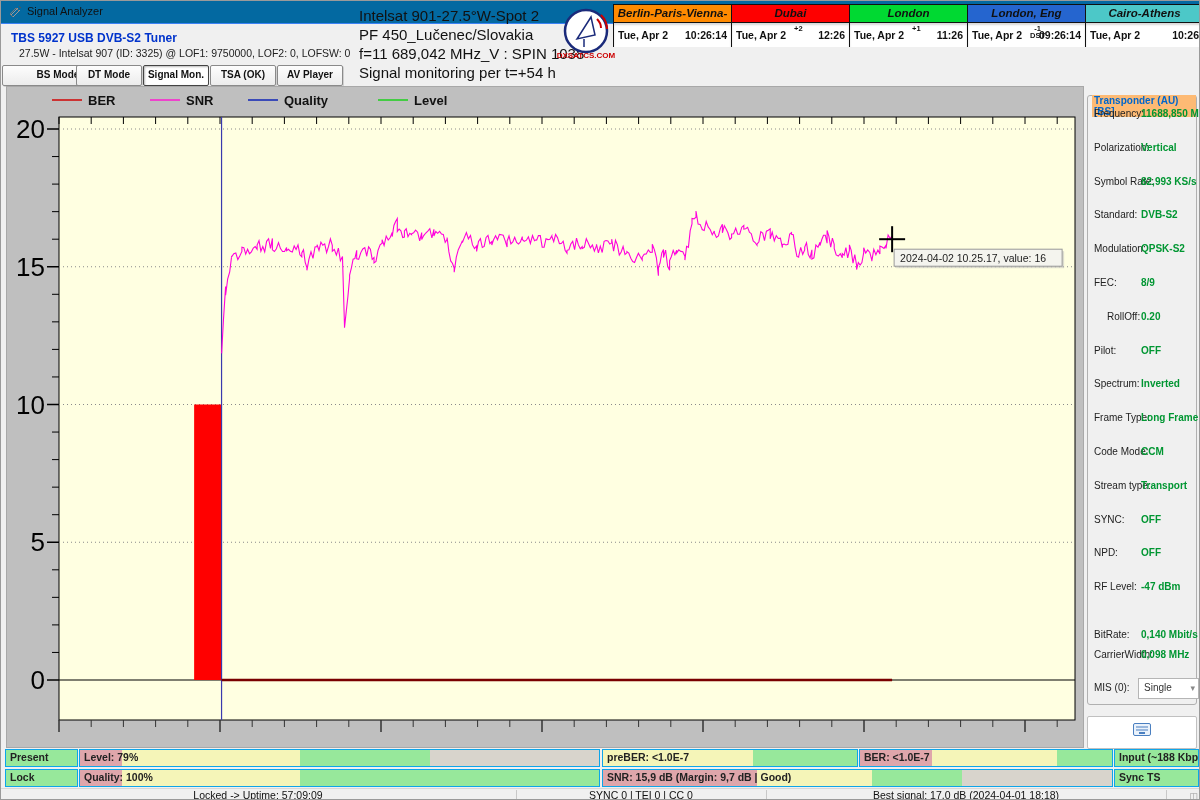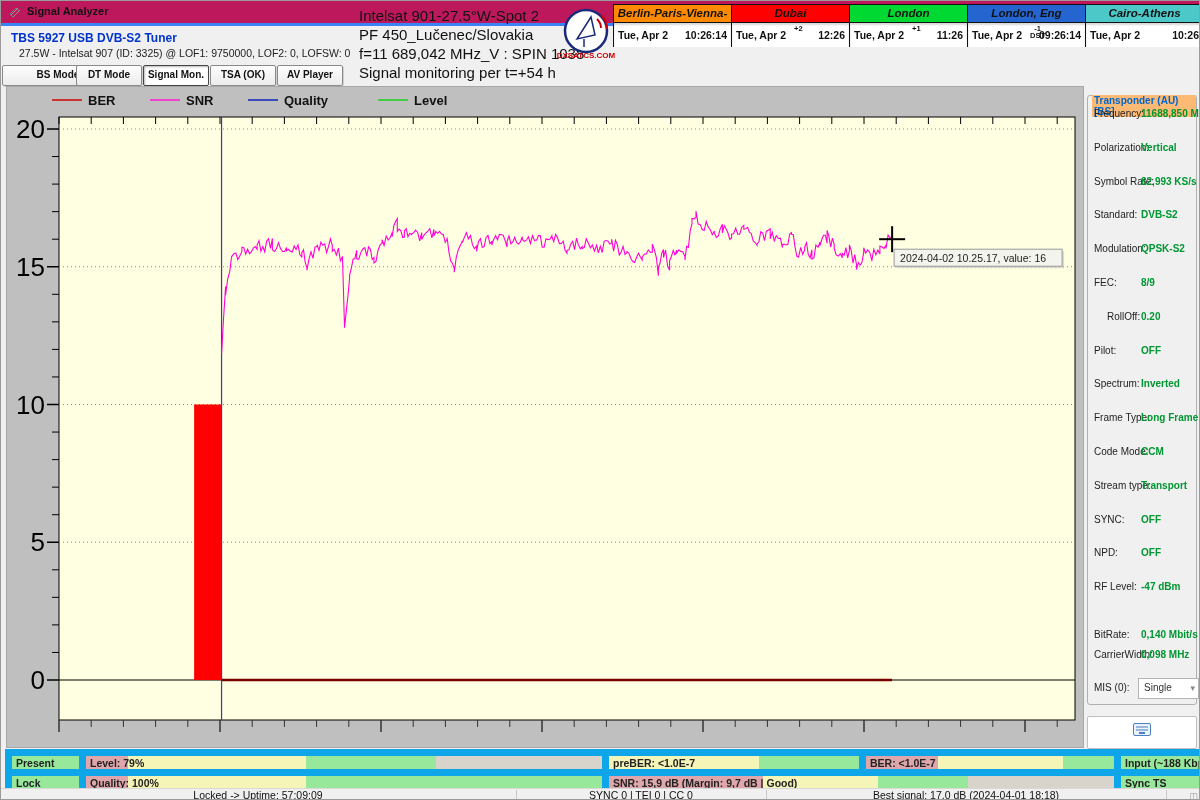--- a/index.html
+++ b/index.html
@@ -1,18 +1,18 @@
 <!DOCTYPE html>
 <html><head>
 <meta charset="utf-8">
 <style>
   html,body{margin:0;padding:0;background:#d4d4d4;font-family:"Liberation Sans",sans-serif;}
   #win{position:relative;width:1198px;height:798px;background:#f0f0f0;border:1px solid #9a9a9a;overflow:hidden;}
   
-  #titlebar{position:absolute;left:0;top:0;width:100%;height:22px;background:#be185d;border-bottom:3px solid #3b82f6;font-weight:bold;}
+  #titlebar{position:absolute;left:0;top:0;width:100%;height:22px;background:#0369a1;border-bottom:1px solid #3b82f6;}
   #titlebar .ttl{position:absolute;left:26px;top:4px;font-size:11px;color:#111;}
   #titlebar svg{position:absolute;left:7px;top:4px;}
   
   .tuner-title{position:absolute;left:10px;top:30px;font-size:12px;font-weight:bold;color:#0033cc;}
   .tuner-sub{position:absolute;left:18px;top:46px;font-size:10.5px;color:#222;}
   .hdr-line{position:absolute;left:358px;font-size:15px;color:#111;white-space:nowrap;}
   
   .tabbtn{position:absolute;top:64px;height:19px;width:64px;font-size:10px;font-weight:bold;color:#111;
     background:linear-gradient(#fdfdfd,#ececec);border:1px solid #8a8a8a;border-radius:2px;
     box-shadow:1px 1px 0 #cfcfcf;text-align:center;line-height:17px;cursor:pointer;}
@@ -34,21 +34,21 @@
   #groupbox{position:absolute;left:0;top:6px;width:108px;height:608px;border:1px solid #b0b0b0;border-radius:3px;}
   #gb-title{position:absolute;left:4px;top:-1px;background:#fdba74;padding:0 2px;font-size:10px;font-weight:bold;color:#0066cc;}
   .trow{position:absolute;left:6px;width:100px;font-size:10px;}
   .trow .tl{color:#222;}
   .trow .tv{position:absolute;left:47px;top:0;font-weight:bold;color:#009632;white-space:nowrap;}
   #misrow{position:absolute;left:6px;top:586px;width:100px;font-size:10px;color:#222;}
   #misselect{position:absolute;left:44px;top:-4px;width:54px;height:19px;background:#fff;border:1px solid #b5b5b5;font-size:10px;color:#333;line-height:17px;padding-left:5px;cursor:pointer;}
   #misselect .chev{position:absolute;right:3px;top:1px;color:#888;font-size:9px;}
   #sbbutton{position:absolute;left:0px;top:627px;width:108px;height:26px;background:#fff;border:1px solid #c0c0c0;border-radius:2px;cursor:pointer;text-align:center;padding-top:5px;}
   
-  .bbar{position:absolute;height:16px;border:7px solid #0ea5e9;background:#d8d4cc;overflow:hidden;}
+  .bbar{position:absolute;height:16px;border:1px solid #0ea5e9;background:#d8d4cc;overflow:hidden;}
   .bbar .seg{position:absolute;top:0;height:100%;}
   .bbar .blabel{position:absolute;left:4px;top:1px;font-size:10.5px;font-weight:bold;color:#222;white-space:nowrap;}
   
   #statusbar{position:absolute;left:0;top:787px;width:100%;height:13px;background:#f0f0f0;border-top:1px solid #d8d8d8;font-size:10.5px;color:#111;}
   .stext{position:absolute;top:0px;transform:translateX(-50%);white-space:nowrap;}
   .sdiv{position:absolute;top:1px;width:1px;height:11px;background:#c8c8c8;}
   #grip{position:absolute;right:2px;top:2px;font-size:9px;color:#999;letter-spacing:-1px;}
 </style>
 </head>
 <body>

